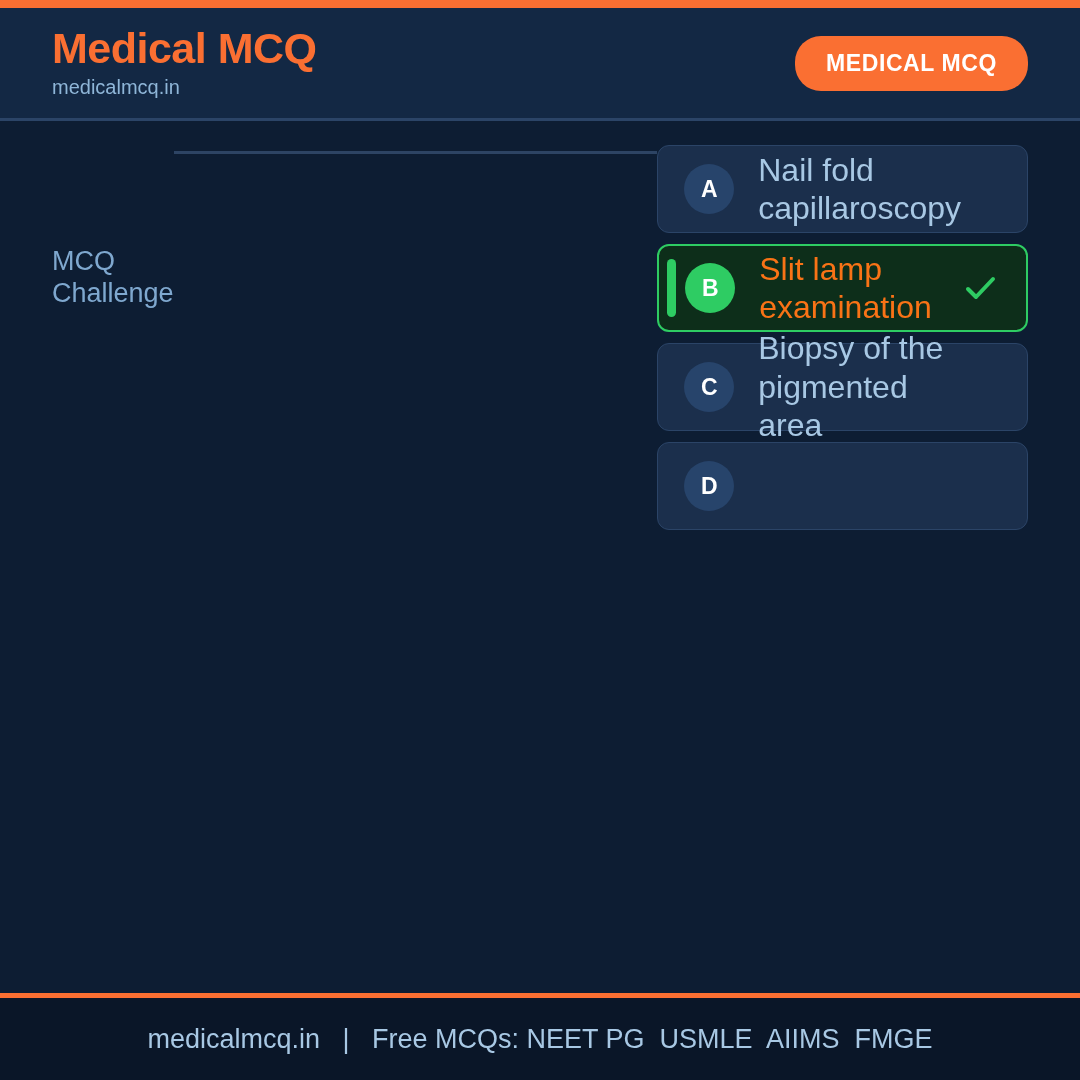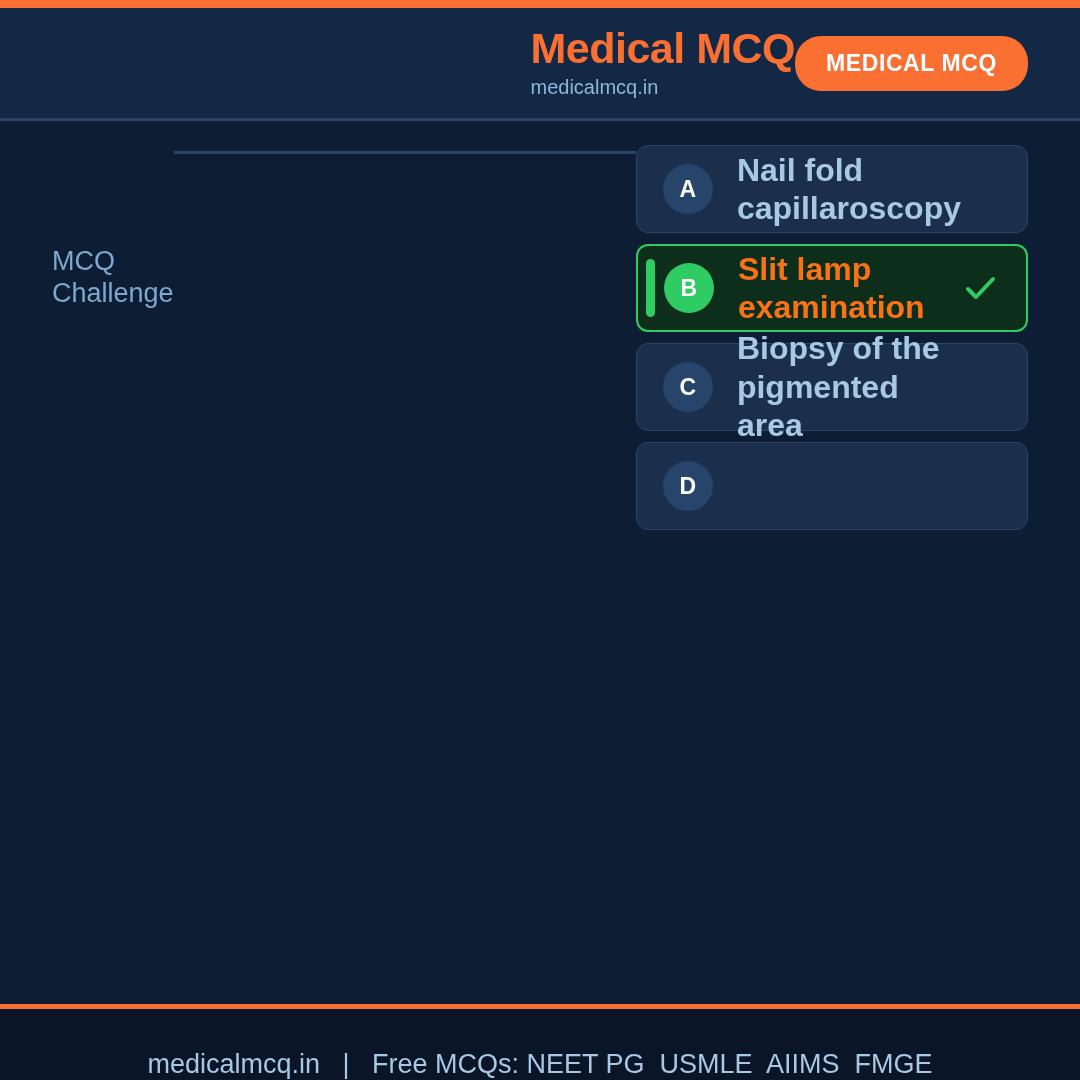--- a/index.html
+++ b/index.html
@@ -32,21 +32,21 @@
   
   .header {
     flex:0 0 auto;
     height:113px;
     background:#132844;
     border-bottom:3px solid #2a4straightforward;
     border-bottom:3px solid #2c4straight;
     border-bottom:3px solid #2b4467;
     display:flex;
     align-items:center;
-    justify-content:flex-end;
+    justify-content:space-between;
     padding:0 52px;
     position:relative;
   }
   .brand-block { display:flex; flex-direction:column; justify-content:center; }
   .brand-title {
     font-size:43px;
     font-weight:bold;
     color:#fa6f32;
     line-height:1.06;
     letter-spacing:-0.5px;
@@ -154,21 +154,20 @@
     justify-content:center;
     margin-right:24px;
   }
   .option.correct .badge { background:#2ecc63; color:#ffffff; }
 
   .opt-text {
     font-size:32px;
     color:#a8c8e4;
     line-height:1.2;
     flex:1 1 auto;
-    font-weight:bold;
   }
   .option.correct .opt-text { color:#f97316; }
 
   .check {
     flex:0 0 auto;
     width:40px;
     height:40px;
     display:flex;
     align-items:center;
     justify-content:center;
@@ -178,24 +177,24 @@
 
   
   .footer-accent {
     height:5px;
     width:100%;
     background:#fa6f32;
     flex:0 0 auto;
   }
   .footer {
     flex:0 0 auto;
-    height:71px;
+    height:82px;
     background:#0a1628;
     display:flex;
-    align-items:flex-end;
+    align-items:center;
     justify-content:center;
     gap:0;
   }
   .footer-text {
     font-size:27px;
     color:#a8c8e4;
     line-height:1.2;
     white-space:pre;
   }
   .spacer { flex:1 1 auto; }

